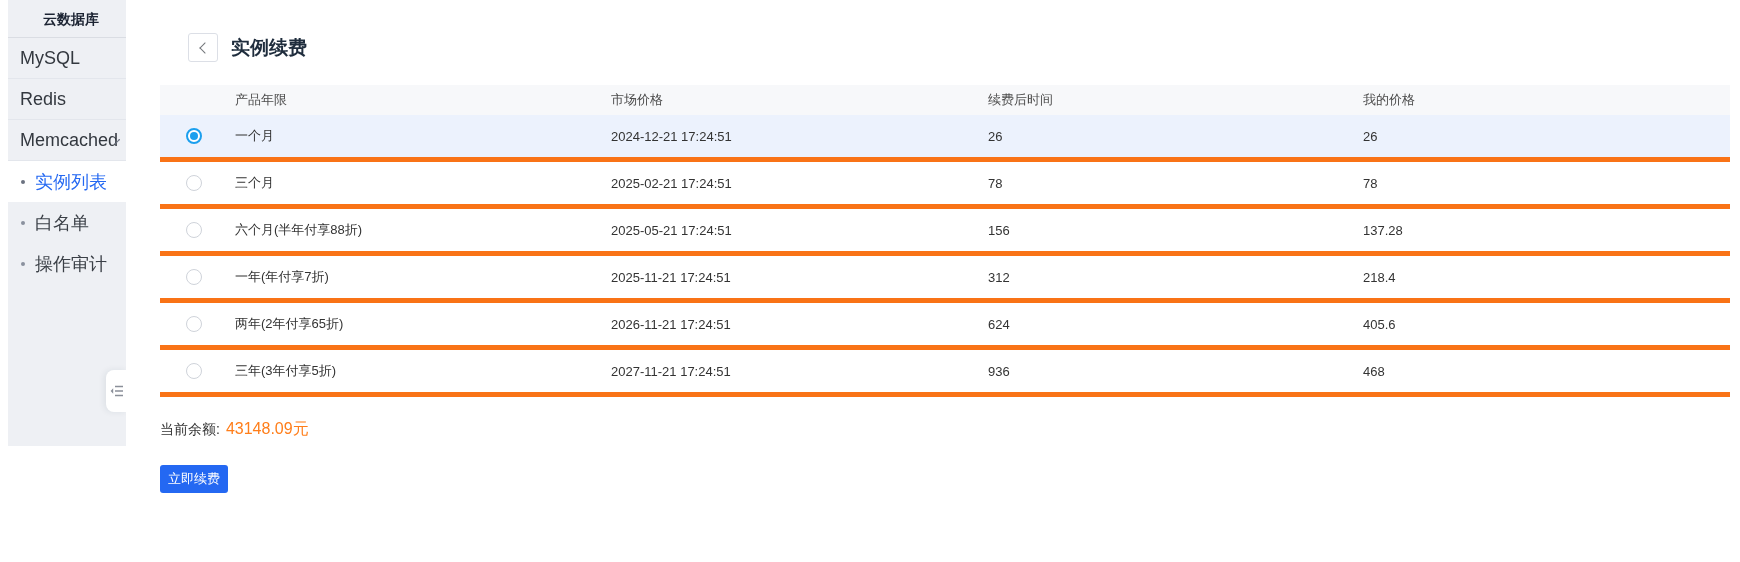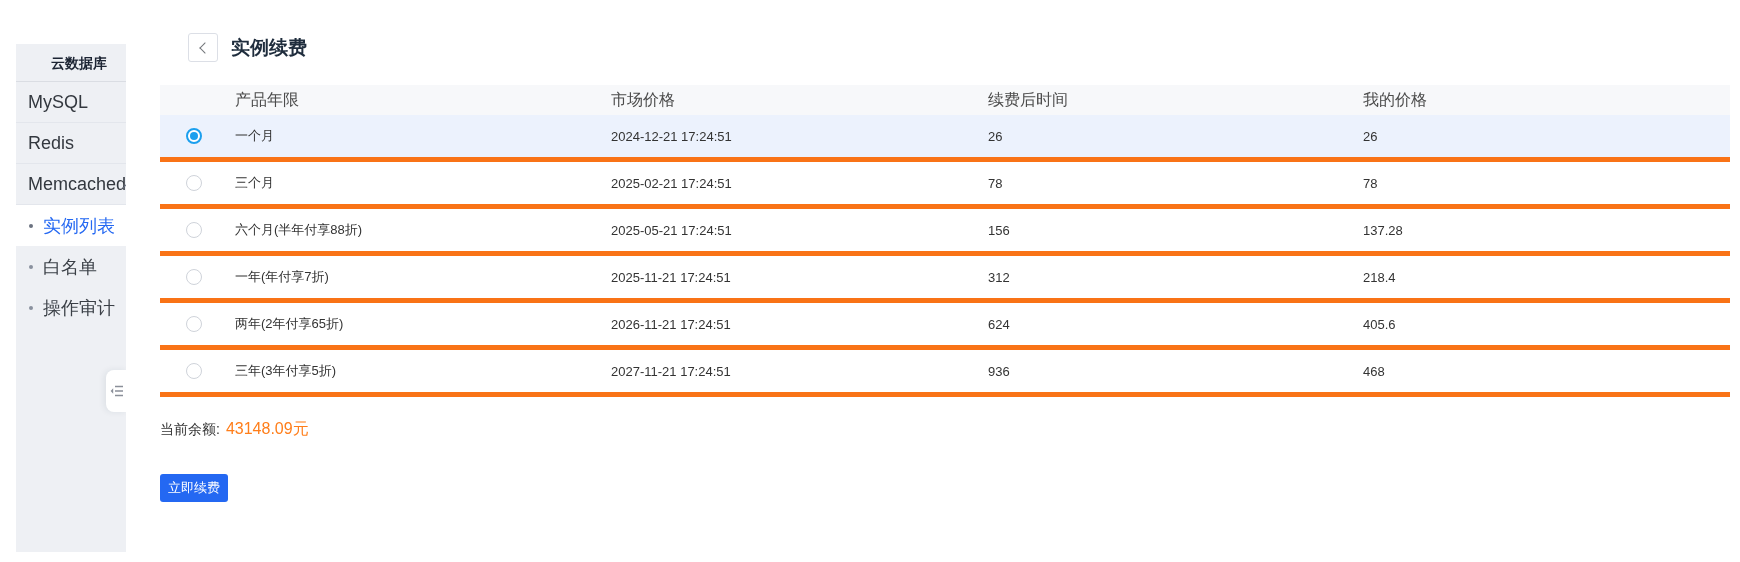--- a/index.html
+++ b/index.html
@@ -5,23 +5,22 @@
   * { box-sizing: border-box; margin: 0; padding: 0; }
   html,body { width:1740px; height:562px; }
   body {
     font-family: "Liberation Sans", "DejaVu Sans", sans-serif;
     background:#fff; color:#333; overflow:hidden; font-size:13px;
   }
   .app { position:relative; width:1740px; height:562px; background:#fff; }
 
   
   .sidebar {
-    position:absolute; left:16px; top:0; width:126px; height:508px;
+    position:absolute; left:8px; top:0; width:126px; height:446px;
     background: var(--sidebar-bg, #eef0f4);
-    margin-top: 44px;
   }
   .sidebar-title {
     height:38px; line-height:38px; text-align:center;
     font-size:14px; font-weight:bold; color:#1c2433;
     border-bottom:1px solid #dadde3;
   }
   .side-item {
     height:41px; display:flex; align-items:center;
     padding-left:12px; font-size:18px; color:#33383f;
     border-bottom:1px solid #e3e6ec; cursor:pointer;
@@ -69,42 +68,42 @@
 
   
   .table { width:1570px; margin:23px 0 0 34px; }
   .t-row {
     display:grid;
     grid-template-columns:75px 376px 377px 375px auto;
     align-items:center;
   }
   .t-head {
     height:30px; background:#f7f8fa;
-    font-size:16px; color:#4c4c4c; font-weight:500;font-family:Liberation Mono, monospace;
+    font-size:13px; color:#4c4c4c; font-weight:500;font-family:Liberation Mono, monospace;
   }
   .t-body .t-row {
     height:47px; border-bottom:5px solid #f97316; cursor:pointer;
   }
   .t-body .t-row.selected { background: var(--selected-row-bg, #ecf2fd); }
   .radio-cell { display:flex; justify-content:flex-start; padding-left:26px; }
   .radio {
     width:16px; height:16px; border-radius:50%;
     border:1px solid #cfd3da; background:#fff; position:relative; cursor:pointer;
   }
   .radio.checked { border:2px solid var(--radio-blue, #1b9fee); }
   .radio.checked::after {
     content:""; position:absolute; left:2px; top:2px; right:2px; bottom:2px;
     border-radius:50%; background:var(--radio-blue, #1b9fee);
   }
 
   
   .balance { margin:22px 0 0 34px; font-size:14px; color:#333; display:flex; align-items:baseline; }
   .balance .value { color: var(--balance-orange, #ff7e1a); font-size:16px; margin-left:6px; }
   .renew-btn {
-    margin:34px 0 0 34px; width:68px; height:28px;
+    margin:25px 0 0 34px; width:68px; height:28px;
     background: var(--accent-blue, #2468f2); color:#fff; border:none; border-radius:3px;
     font-size:13px; cursor:pointer; display:flex; align-items:center; justify-content:center;
     font-family:inherit;
   }
 </style>
 </head>
 <body>
 
 <div class="app">
 

